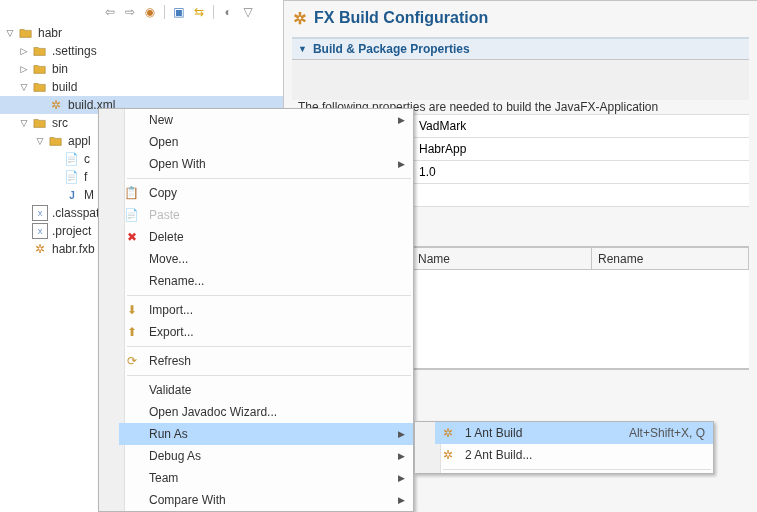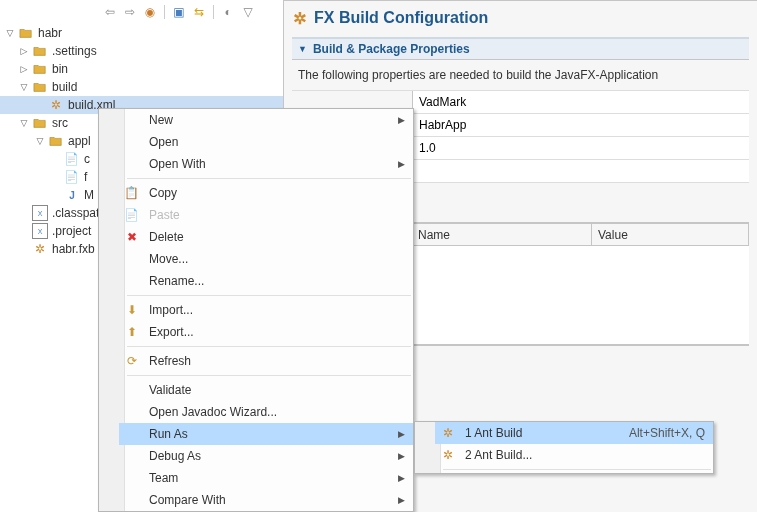--- a/index.html
+++ b/index.html
@@ -86,21 +86,22 @@
     background: #e8eef6;
     color: #1f5a8e;
     font-weight: bold;
     font-size: 12px;
     padding: 3px 6px;
     border-bottom: 1px solid #c5c5c5;
   }
   .section-header .tw { margin-right:6px; font-size:9px; }
   .section-desc {
     background: #f6f6f6;
-    padding: 8px 6px;
+    padding: 0 6px;
+    margin-top: 40px;
   }
   .form-row {
     display:flex; align-items:stretch;
     border-top: 1px solid #ddd;
     background: #f6f6f6;
   }
   .form-label {
     width: 120px;
     padding: 5px 6px 5px 14px;
     flex-shrink: 0;
@@ -347,21 +348,21 @@
     <div class="form-row">
       <div class="form-label"></div>
       <div class="form-field"><input style=""></div>
     </div>
 
     <div class="grid-gap"></div>
 
     <div class="kv-header">
       <div style="width:120px;"></div>
       <div style="width:180px;">Name</div>
-      <div style="flex:1;">Value</div>
+      <div style="flex:1;">Rename</div>
     </div>
     <div class="kv-body"></div>
     <div class="config-footer"></div>
   </div>
 </div>
 
 <div id="context-menu" class="menu">
   <div class="menu-gutter"></div>
 
   <div class="menu-item">

